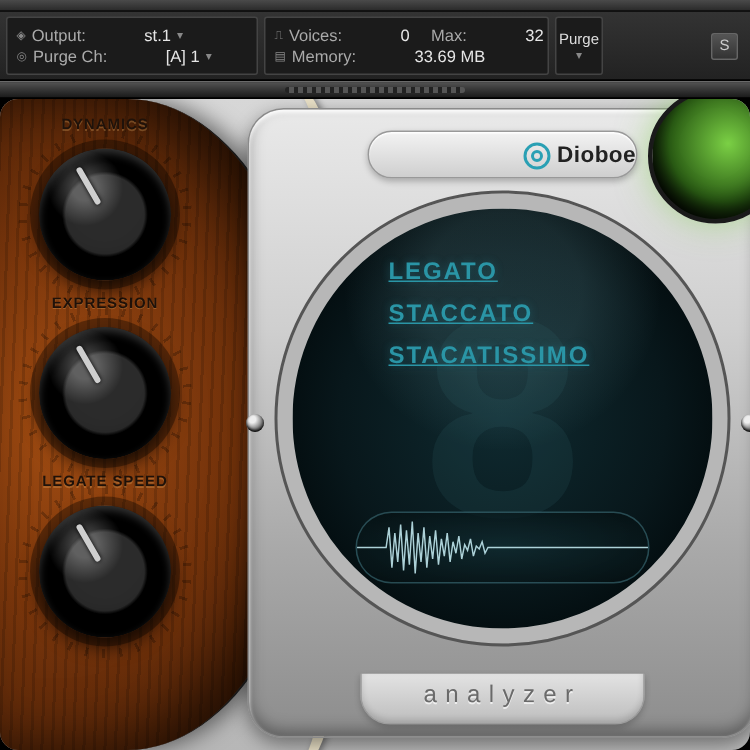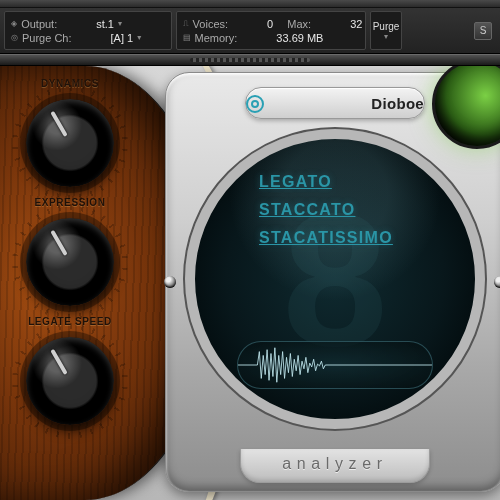--- a/index.html
+++ b/index.html
@@ -19,21 +19,21 @@
   .info-val { color:#e6e6e6;margin-left:35px; }
   .tri { font-size:8px; color:#888; }
   .purge { color:#ddd; font-size:10px; text-align:center; }
   .s-btn { width:18px; height:18px; background:linear-gradient(#555,#333); border:1px solid #666; border-radius:2px; color:#ccc; font-size:10px; text-align:center; line-height:16px; margin-left:auto; margin-right:4px; align-self:center; }
 
   
   .handle { height:12px; background:linear-gradient(#525252 0%,#3a3a3a 40%,#1a1a1a 100%); border-top:1px solid #6a6a6a; border-bottom:1px solid #000; position:relative; }
   .handle::after { content:""; position:absolute; left:50%; top:50%; transform:translate(-50%,-50%); width:120px; height:4px; background:repeating-linear-gradient(90deg,#222 0 3px,#555 3px 6px); border-radius:2px; }
 
   
-  .body-area { position:relative; height:434px; background:linear-gradient(#d7d7d7,#b7b7b7); overflow:hidden; }
+  .body-area { position:relative; height:434px; background:linear-gradient(#d7d7d7,#b7b7b7); overflow:hidden;border-radius:12px; }
 
   
   .wood {
     position:absolute; left:0; top:0; width:215px; height:100%;
     background:
       repeating-linear-gradient(92deg, rgba(0,0,0,0.15) 0 2px, rgba(0,0,0,0) 2px 7px),
       radial-gradient(ellipse at 20% 50%, #a34d12 0%, #7a360c 40%, #5a2708 70%, #3a1704 100%);
     border-right:3px solid #1a1a1a;
     border-radius:0 180px 180px 0 / 0 300px 300px 0;
     box-shadow: inset -25px 0 40px rgba(0,0,0,0.6), 6px 0 14px rgba(0,0,0,0.5);
@@ -83,21 +83,21 @@
     background:radial-gradient(circle at 35% 30%, #eee 0 20%, #777 60%, #333 100%);
     transform:translateY(-50%); box-shadow:inset 0 -1px 2px #000;
   }
   .frame::before { left:-2px; }
   .frame::after  { right:-2px; }
 
   .badge {
     position:absolute; left:50%; top:14px; transform:translateX(-50%);
     width:180px; height:32px; background:linear-gradient(#f3f3f3,#cfcfcf);
     border:1px solid #999; border-radius:16px;
-    display:flex; align-items:center; justify-content:space-between; gap:4px;
+    display:flex; align-items:center; justify-content:flex-end; gap:4px;
     box-shadow:0 2px 4px rgba(0,0,0,.25), inset 0 1px 1px #fff;
     font-size:15px; letter-spacing:.02em; color:#3a3a3a;
   }
   .badge .logo8 {
     width:18px; height:18px; border:2px solid #2aa0b4; border-radius:50%; position:relative; top:1px;
   }
   .badge .logo8::before { content:""; position:absolute; inset:3px; border:2px solid #2aa0b4; border-radius:50%; }
   .badge b { font-weight:700; color:#222; }
 
   .porthole {

